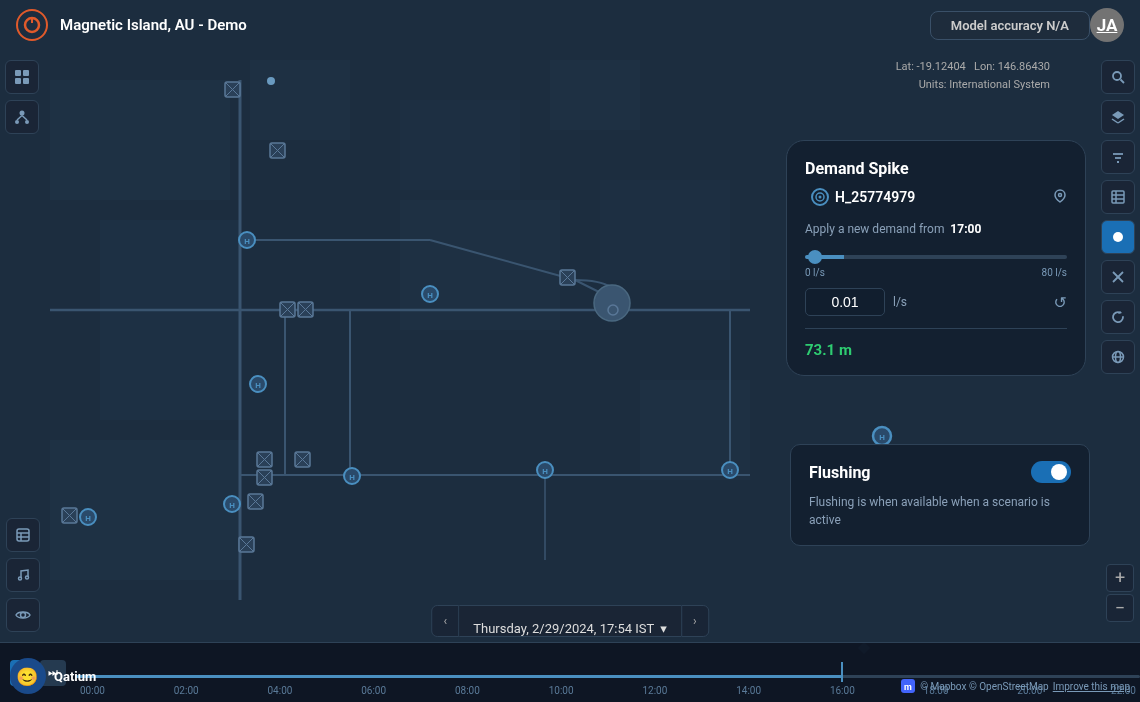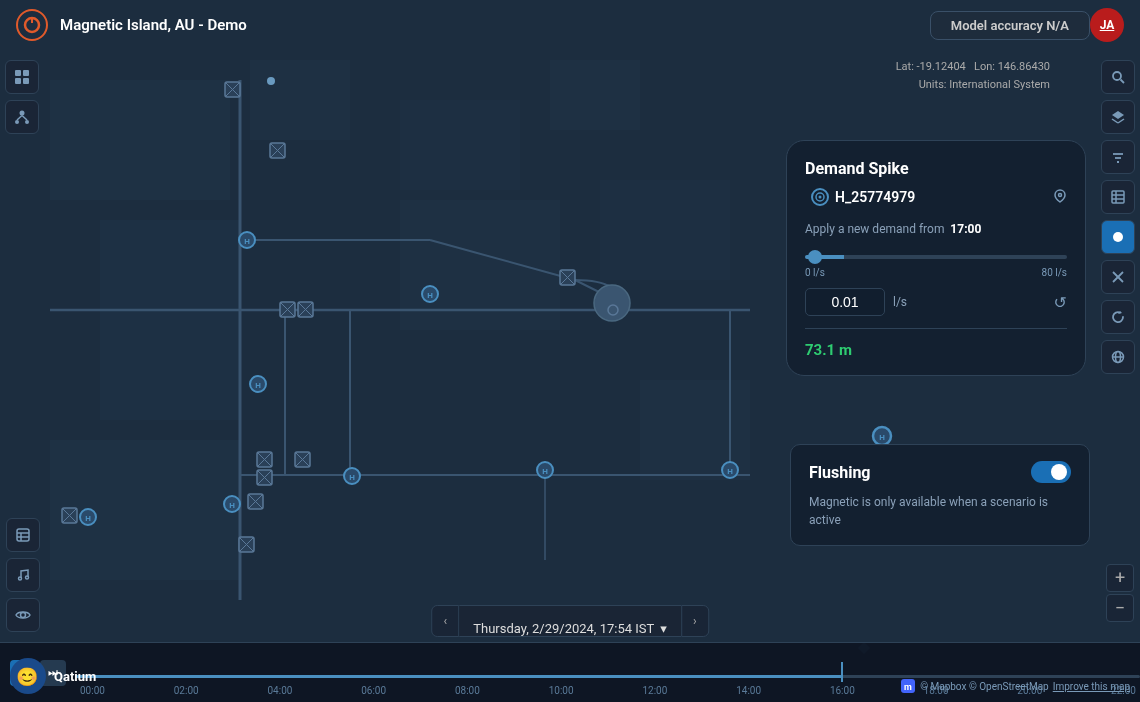--- a/index.html
+++ b/index.html
@@ -62,26 +62,26 @@
     }
 
     #model-accuracy-badge span {
       font-weight: 600;
       color: #ccc;
     }
 
     #user-avatar {
       width: 34px;
       height: 34px;
-      background: #b91c1c;
+      background: #737373;
       border-radius: 50%;
       display: flex;
       align-items: center;
       justify-content: center;
-      font-size: 12px;
+      font-size: 17px;
       font-weight: 700;
       color: #fff;
       margin-left: auto;
       text-decoration: underline;
     }
 
     
     #coords {
       position: absolute;
       top: 58px;
@@ -846,21 +846,21 @@
 </div>
 
 <div id="flushing-section">
   <div id="flushing-header">
     <span id="flushing-title">Flushing</span>
     <label class="toggle-switch">
       <input type="checkbox" checked="" style="">
       <span class="toggle-slider"></span>
     </label>
   </div>
-  <p id="flushing-desc">Magnetic is only available when a scenario is active</p>
+  <p id="flushing-desc">Flushing is when available when a scenario is active</p>
 </div>
 
 <div id="bottom-left">
   <div class="bottom-btn">
     <svg width="16" height="16" viewBox="0 0 16 16" fill="none" stroke="currentColor" stroke-width="1.5">
       <rect x="2" y="2" width="12" height="12" rx="2"></rect>
       <line x1="2" y1="6" x2="14" y2="6"></line>
       <line x1="2" y1="10" x2="14" y2="10"></line>
       <line x1="6" y1="6" x2="6" y2="14"></line>
     </svg>

